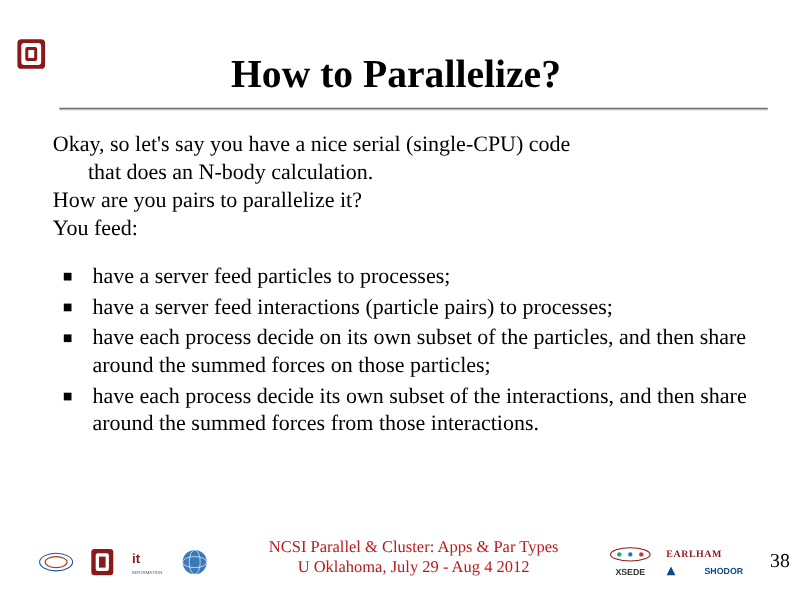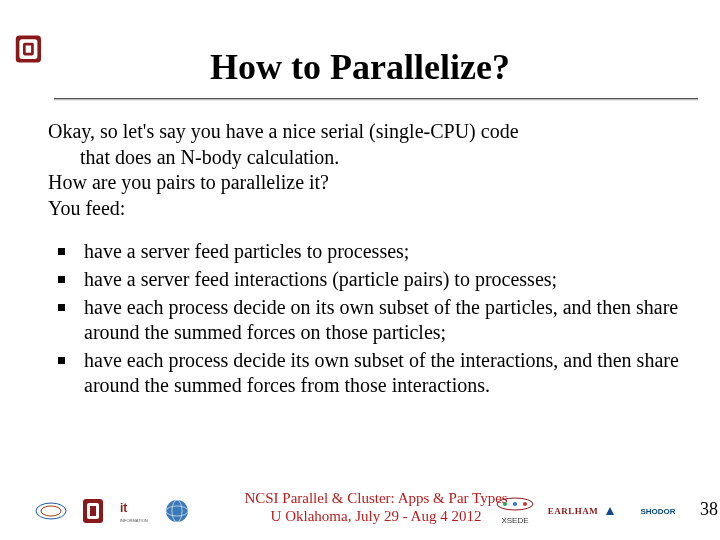--- a/index.html
+++ b/index.html
@@ -121,21 +121,21 @@
     color: #b91c1c;
   }
   .page-num {
     position: absolute;
     right: 18px;
     bottom: 10px;
     font-size: 18px;
     color: #000;
   }
   .earlham { font-family: Georgia, serif; font-size: 9px; color: #8a1a1a; letter-spacing: 0.5px; font-weight: bold; }
-  .xsede { font-family: Arial, sans-serif; font-size: 8px; color: #333; font-weight: normal; }
+  .xsede { font-family: Arial, sans-serif; font-size: 8px; color: #333; font-weight: bold; }
   .shodor { font-family: Arial, sans-serif; font-size: 8px; color: #0a4a8a; font-weight: bold; }
 </style>
 </head>
 <body>
 
 <div class="slide">
 
   <div class="header-area">
     <div class="logo-ou">
       <svg viewBox="0 0 40 40">
@@ -215,21 +215,21 @@
         <div class="mini-logo" style="width:40px;height:16px">
           <svg width="40" height="16" viewBox="0 0 40 16">
               <ellipse cx="20" cy="8" rx="18" ry="6" fill="none" stroke="#8a1a1a" stroke-width="1"></ellipse>
               <circle cx="10" cy="8" r="2" fill="#2a5"></circle>
               <circle cx="20" cy="8" r="2" fill="#27c"></circle>
               <circle cx="30" cy="8" r="2" fill="#c33"></circle>
             </svg>
         </div>
         <div class="mini-logo xsede" style="width:40px;height:12px">XSEDE</div>
       </div>
-      <div style="display:flex;flex-direction:row;gap:2px;align-items:flex-start">
+      <div style="display:flex;flex-direction:column;gap:2px;align-items:flex-start">
         <div class="mini-logo earlham" style="width:56px;height:14px">EARLHAM</div>
         <div style="display:flex;align-items:center;gap:19px">
           <svg width="14" height="14" viewBox="0 0 14 14">
               <path d="M3 11 L7 3 L11 11 Z" fill="#0a4a8a"></path>
             </svg>
           <div class="mini-logo shodor" style="width:44px;height:12px">SHODOR</div>
         </div>
       </div>
     </div>
 

